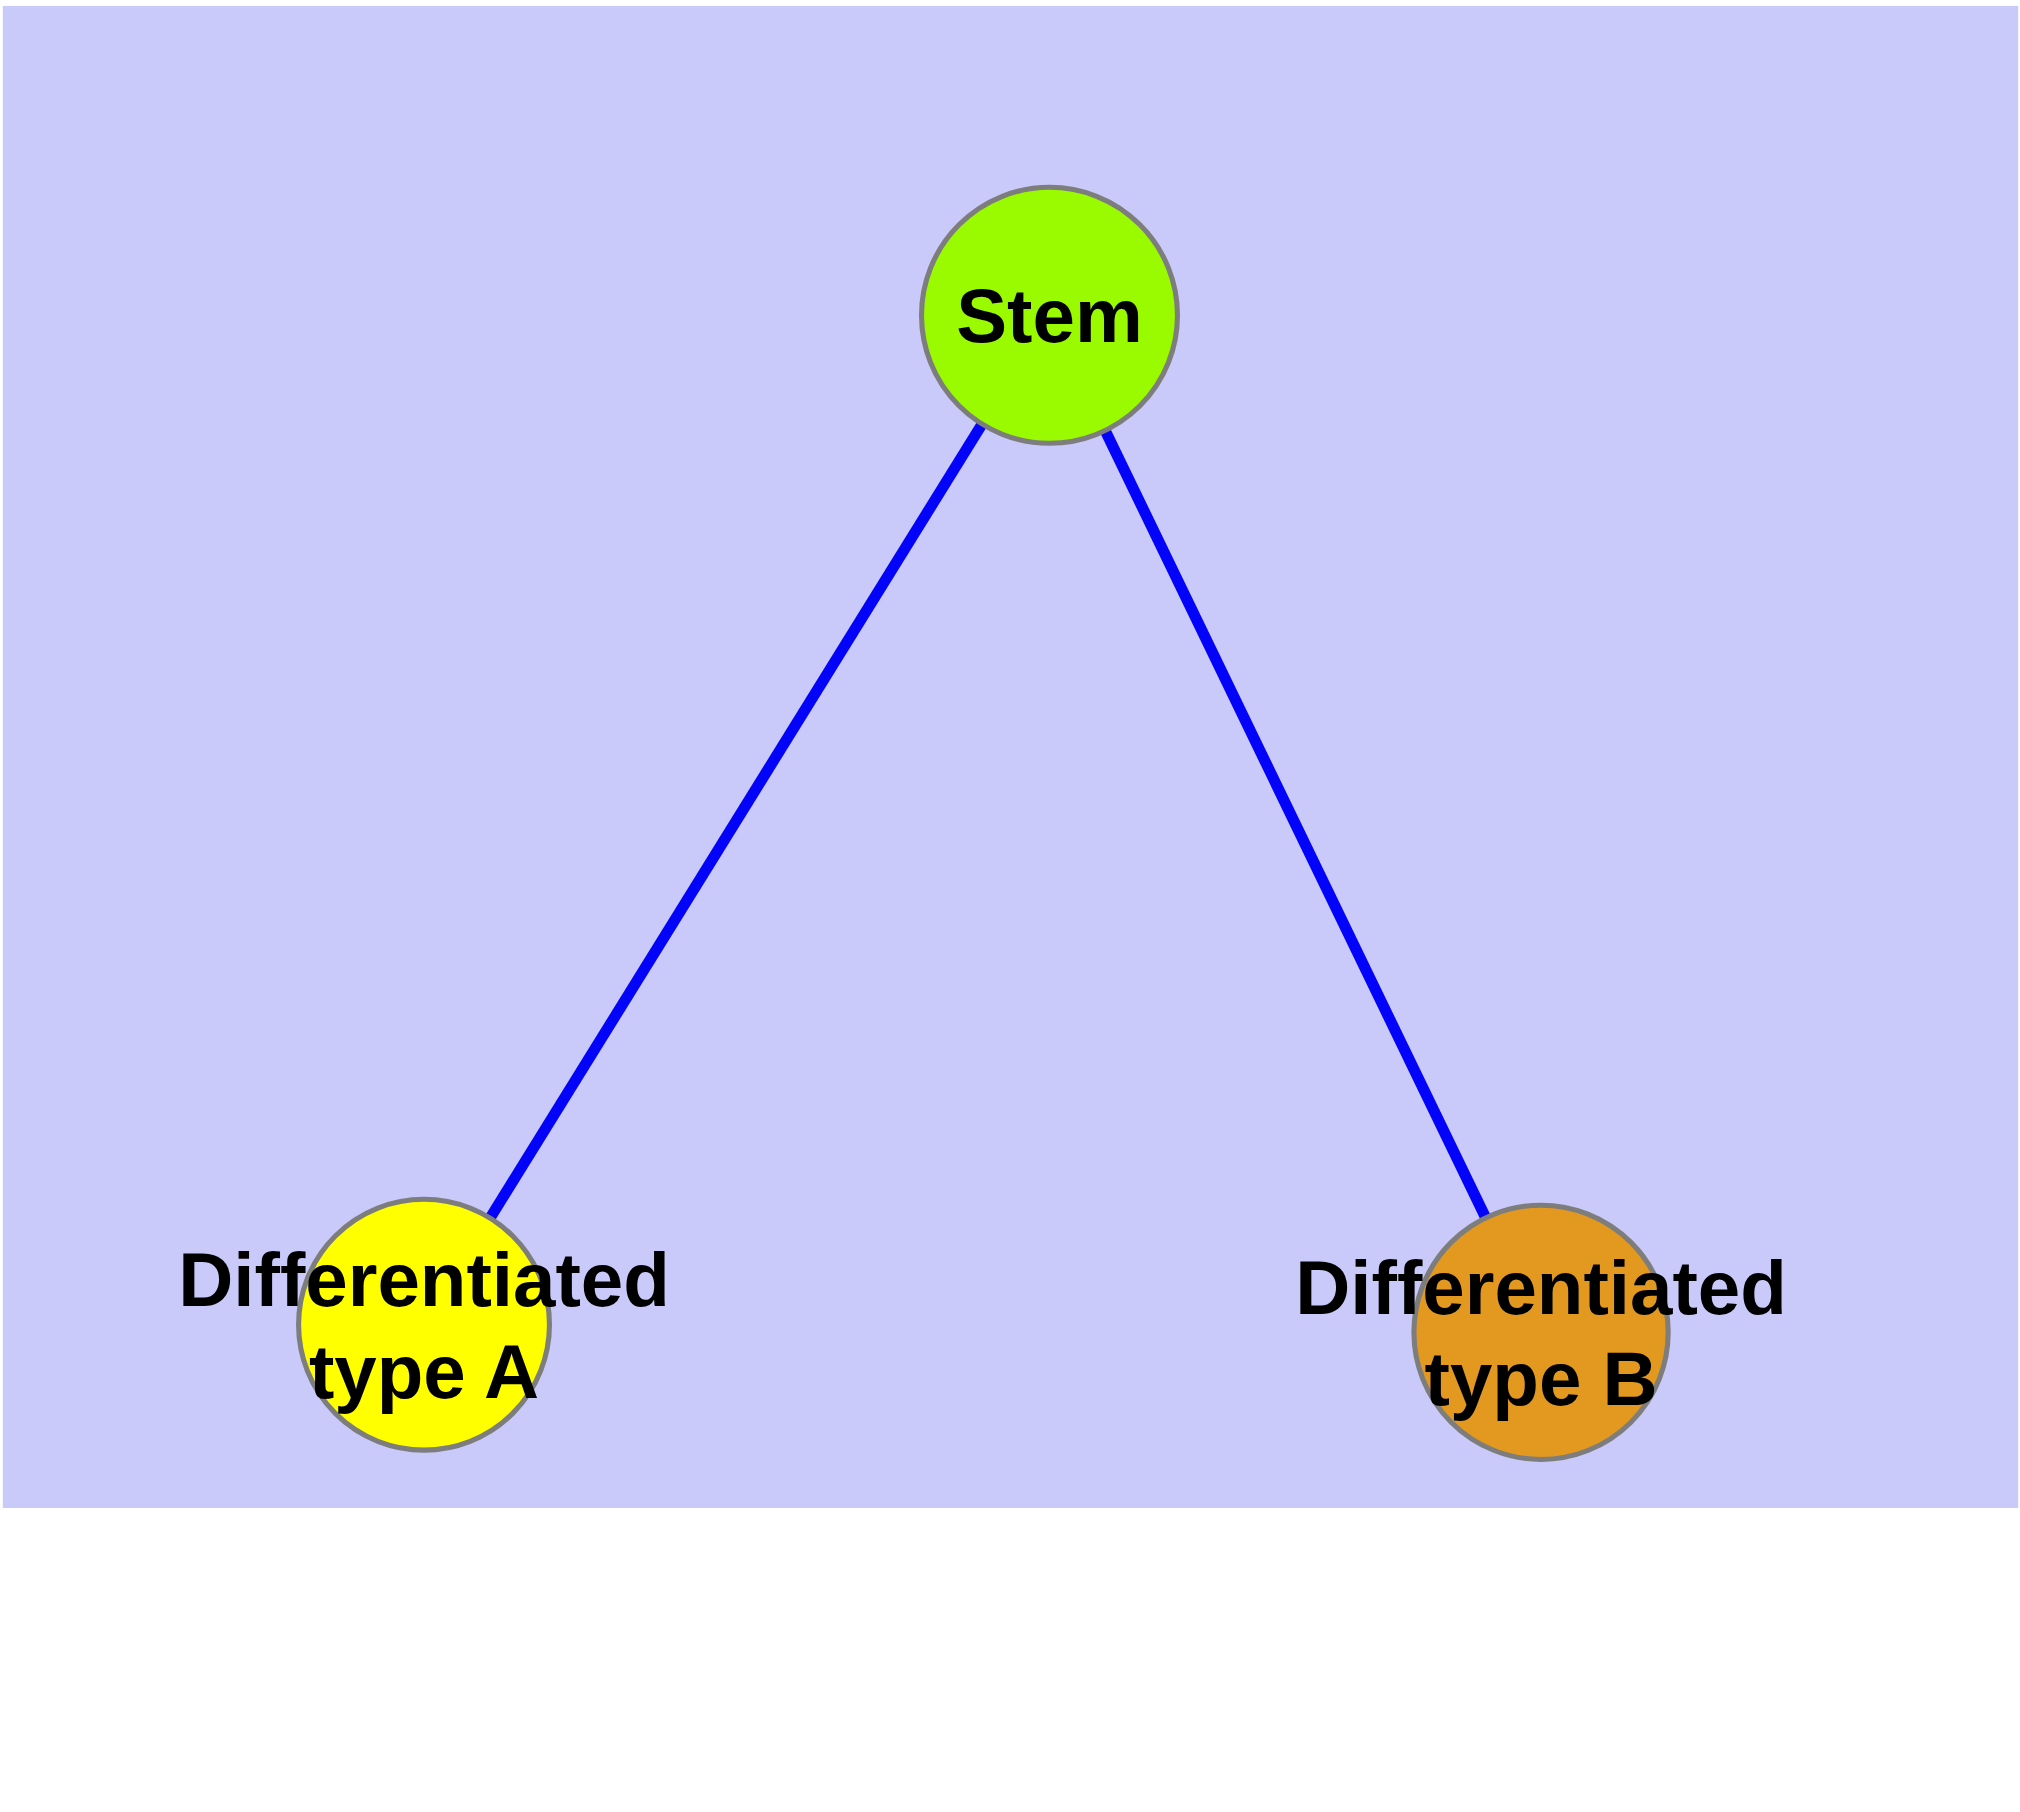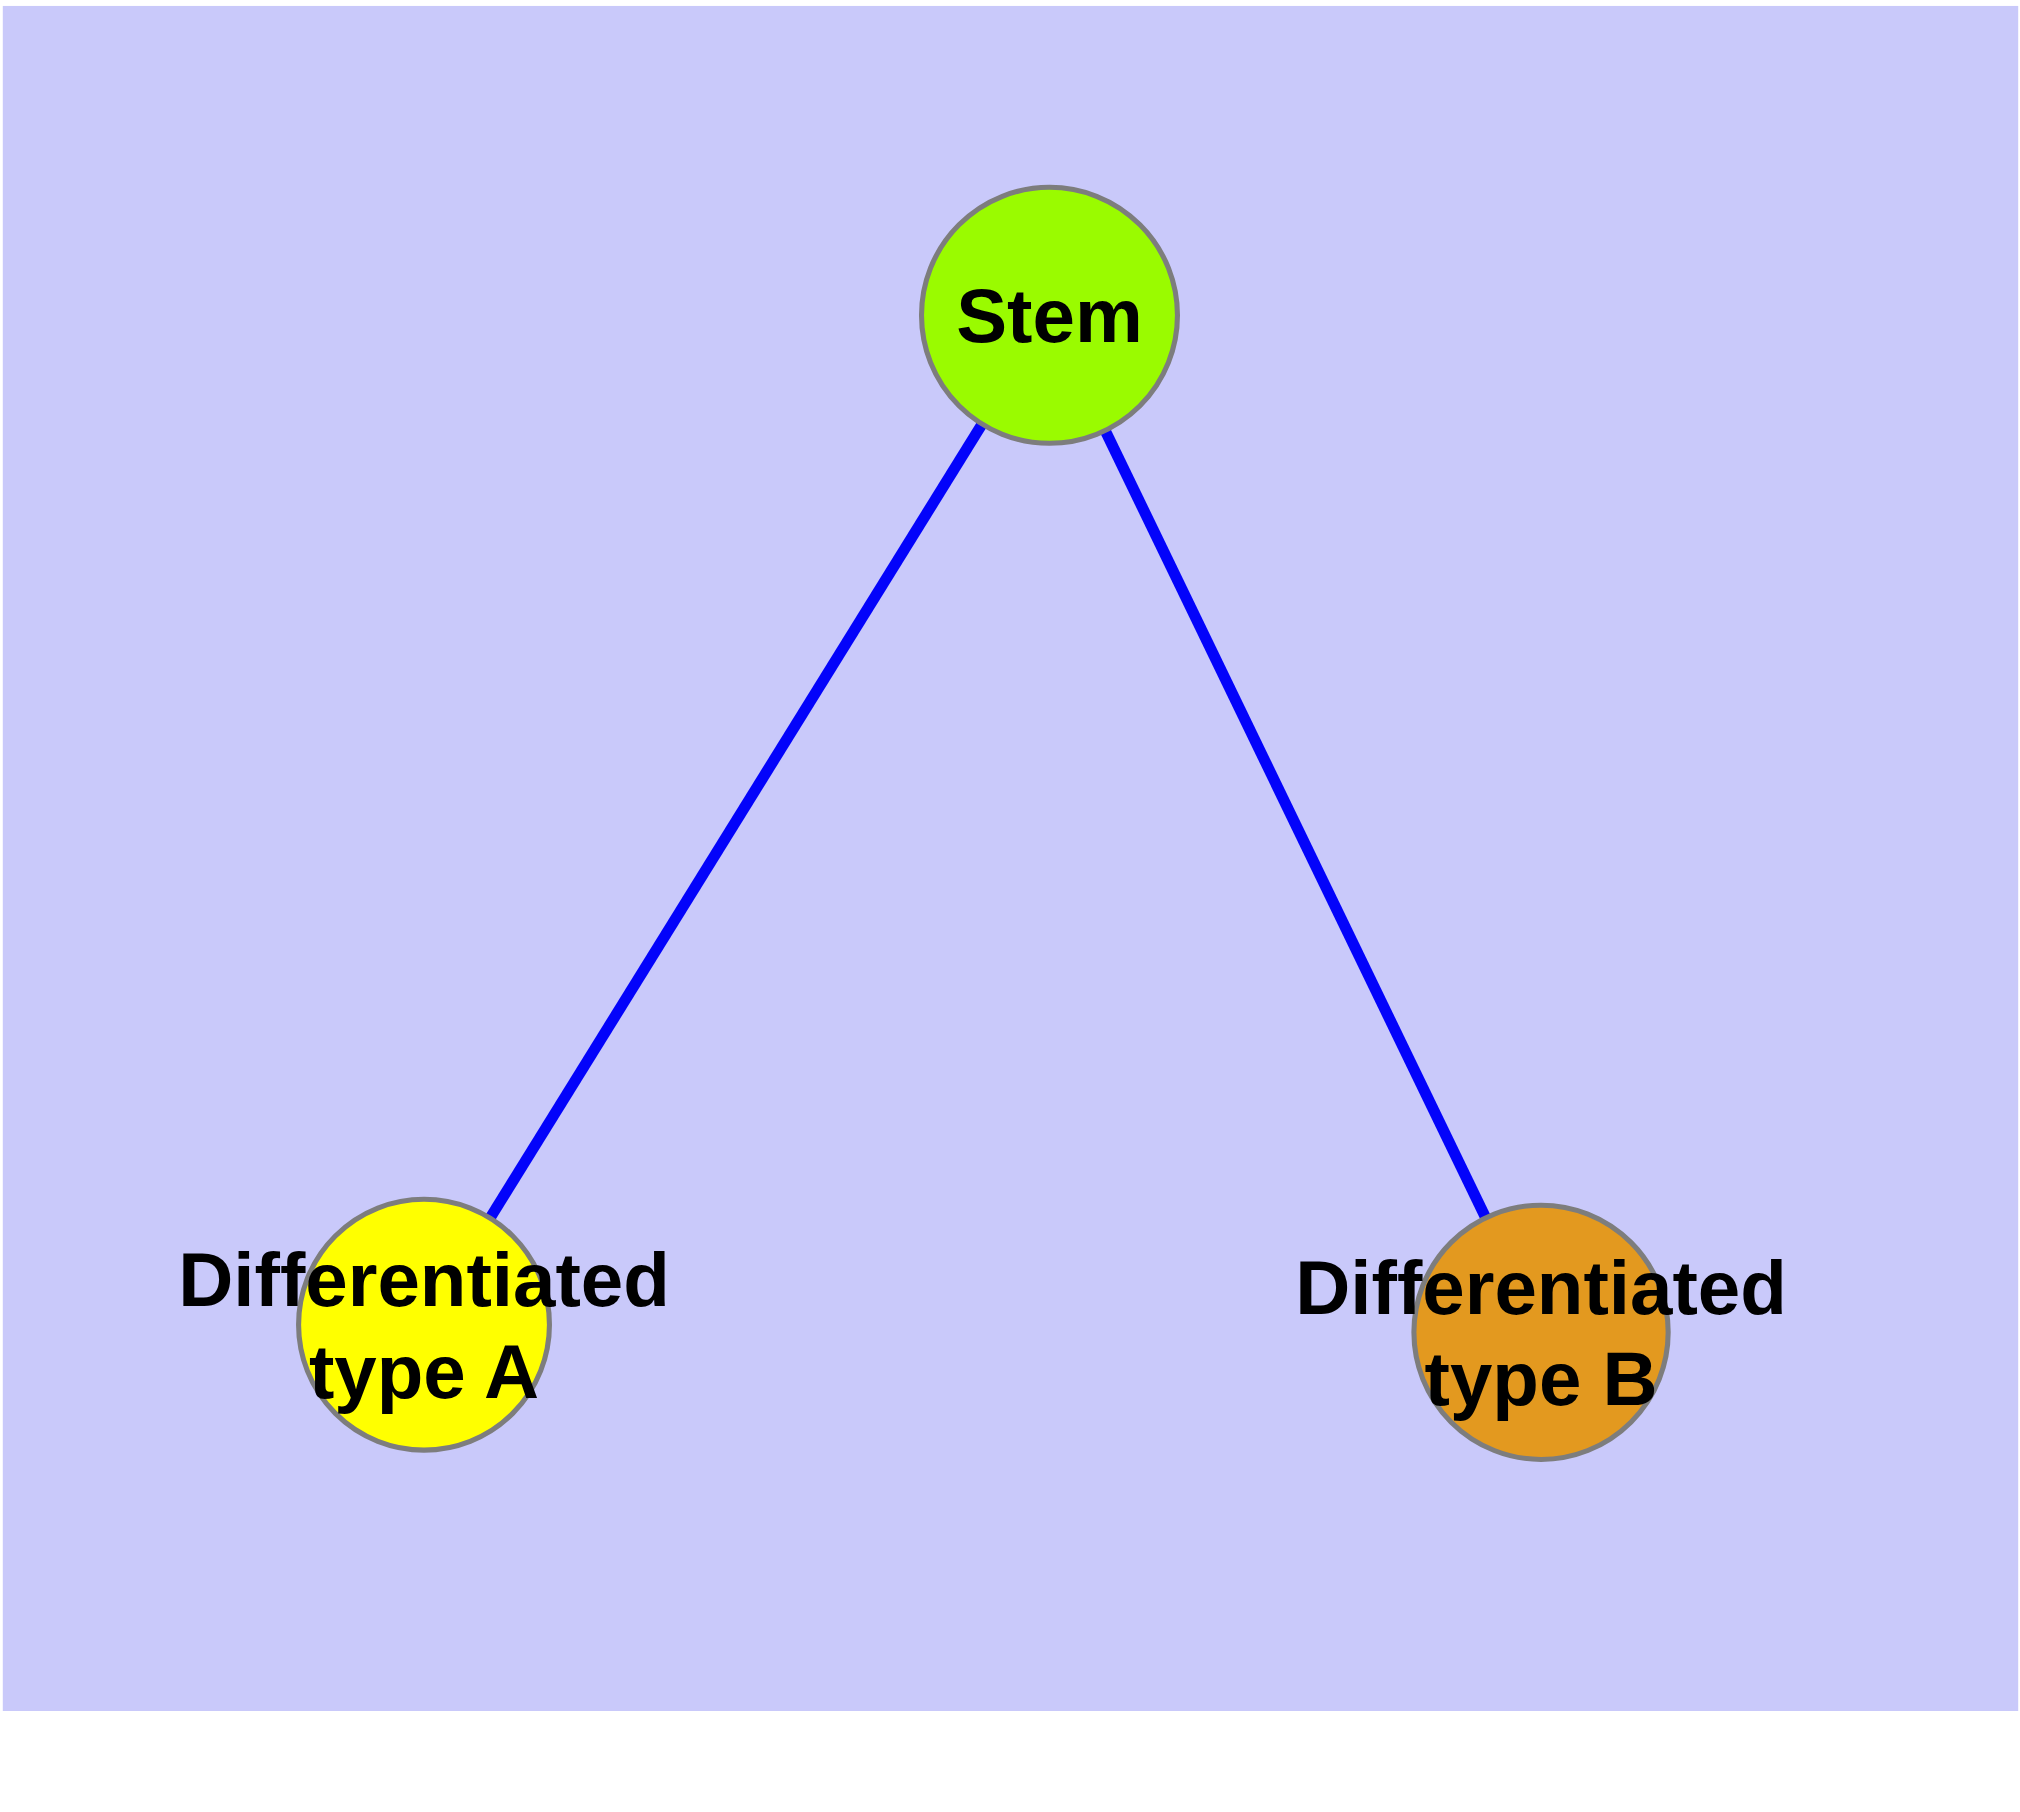--- a/index.html
+++ b/index.html
@@ -2,21 +2,21 @@
 <html style="font-size:13.6px"><head>
 <meta charset="utf-8">
 <style>
   html, body {
     margin: 0;
     padding: 0;
     background: #ffffff;
   }
   .canvas-wrap {
     width: 2021px;
-    height: 1711px;
+    height: 1508px;
     position: relative;
   }
   svg {
     display: block;
   }
   .node-label, .node-title {
     font-family: "Liberation Sans", "DejaVu Sans", sans-serif;
     font-weight: bold;
     font-size: 90px;
   }

